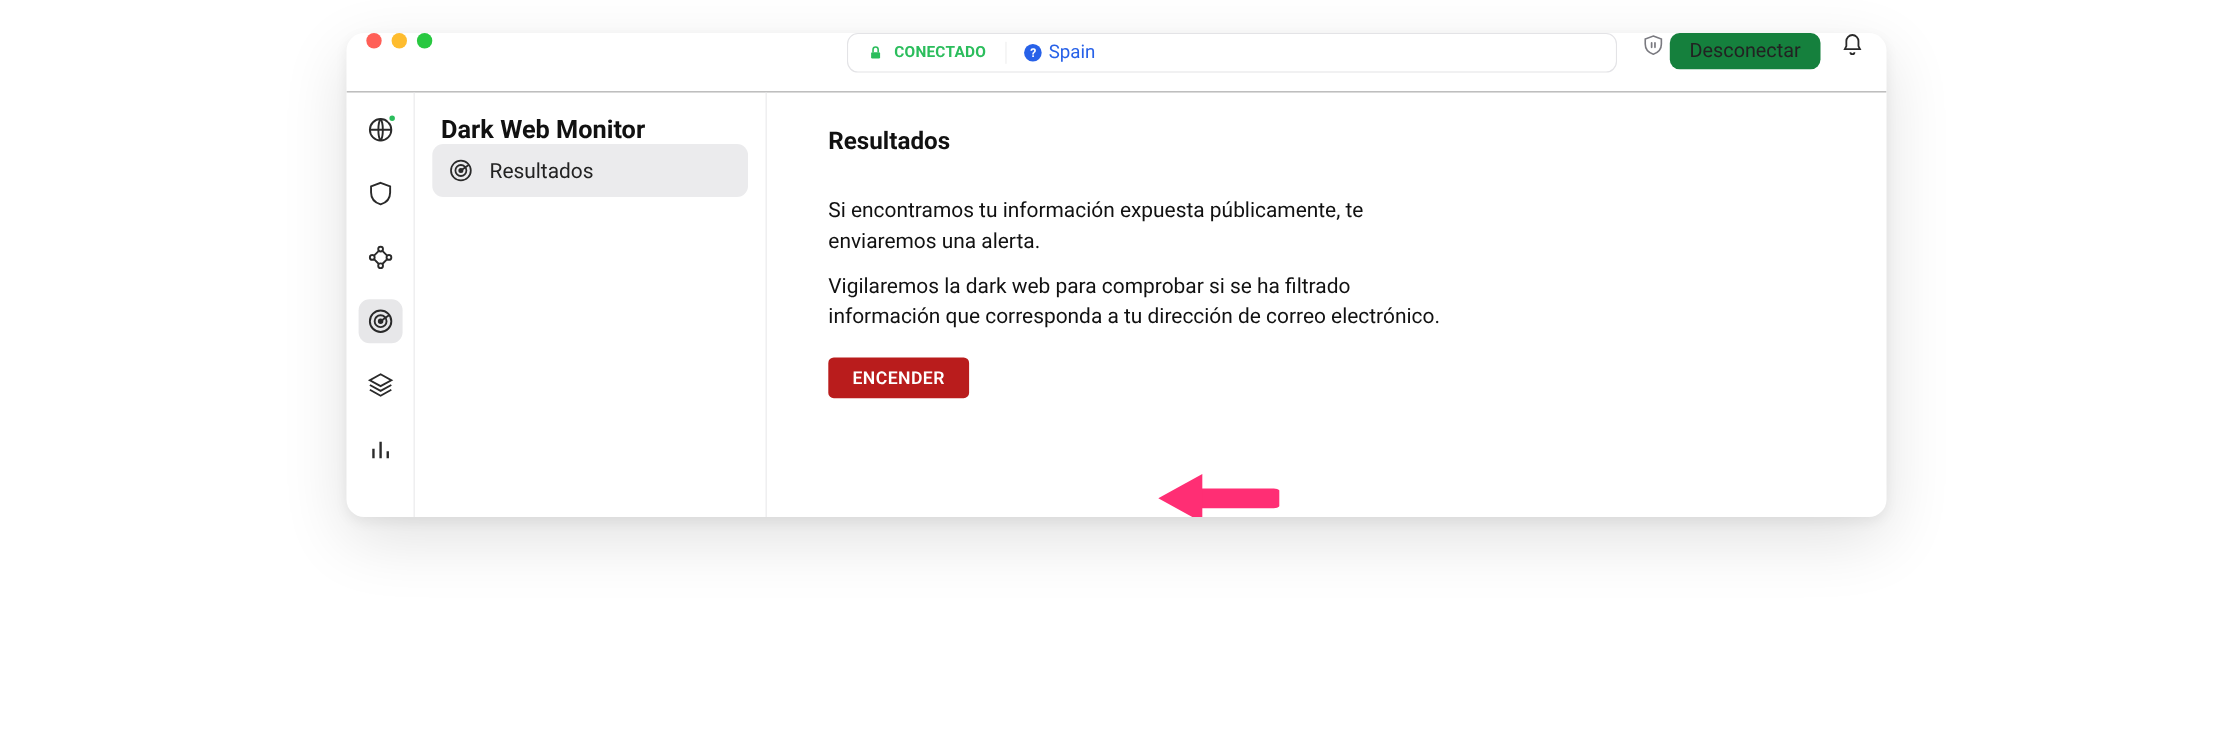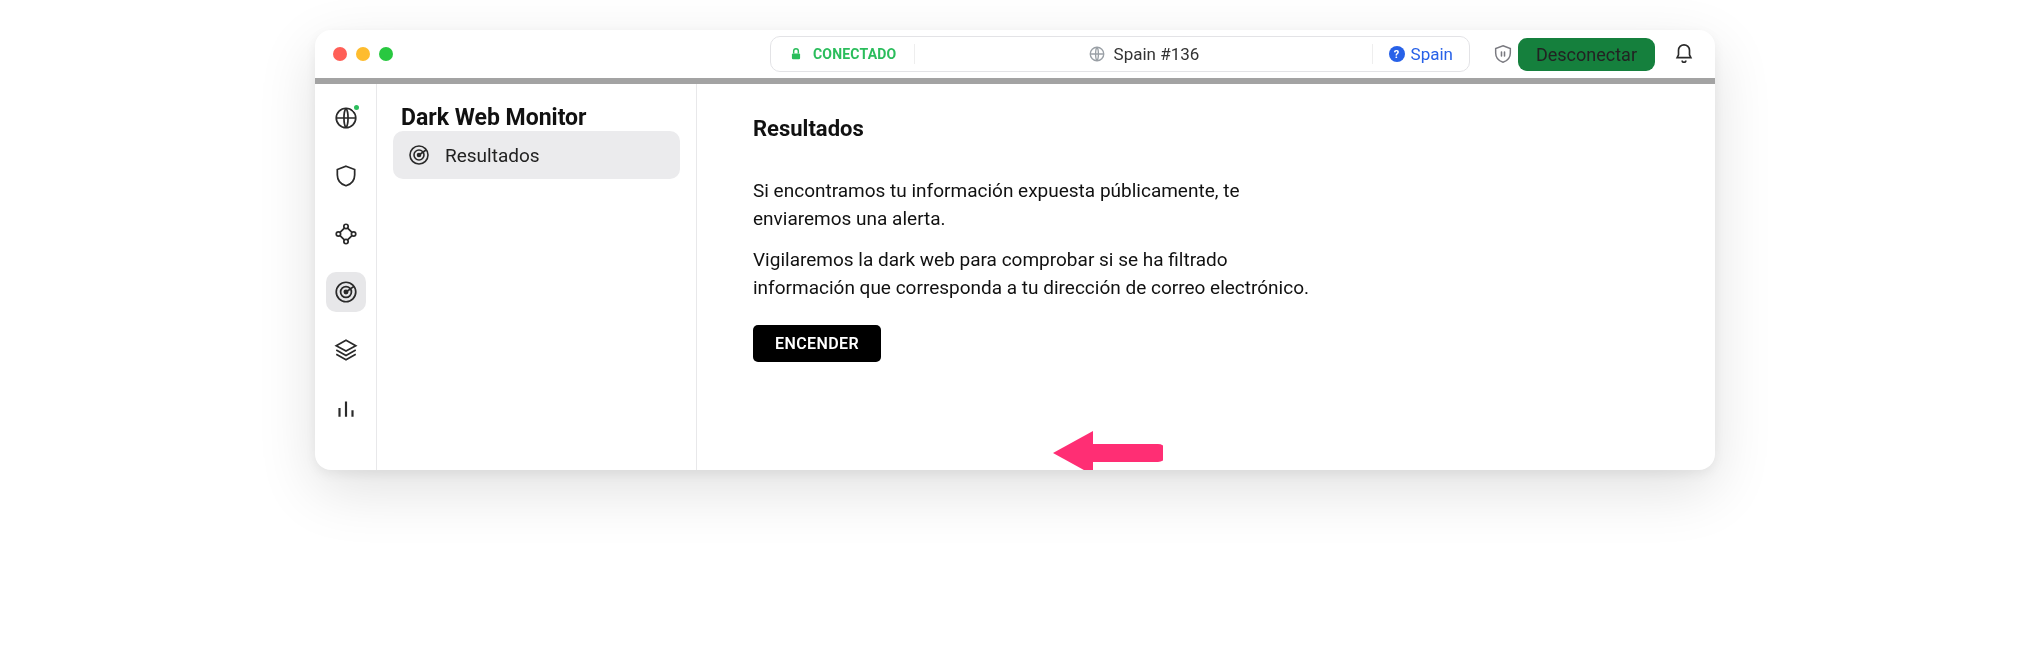--- a/index.html
+++ b/index.html
@@ -6,22 +6,22 @@
     html,body { height:100%; font-family:-apple-system,BlinkMacSystemFont,"Segoe UI",Roboto,sans-serif; background:#fff; }
     .wrap { padding:30px; display:flex; justify-content:center; }
     .window {
       width:1400px; height:440px; background:#fff;
       border-radius:16px; overflow:hidden; position:relative;
       box-shadow:0 20px 60px rgba(0,0,0,.12),0 4px 12px rgba(0,0,0,.06);
       display:flex; flex-direction:column;
     }
     
     .titlebar {
-      height:54px; display:flex; align-items:center; padding:0 18px;
-      border-bottom:6px solid #a3a3a3; flex:none;
+      height:54px; display:flex; align-items:flex-start; padding:0 18px;
+      border-bottom:1px solid #a3a3a3; flex:none;
     }
     .traffic { display:flex; gap:9px; }
     .dot { width:14px; height:14px; border-radius:50%; }
     .dot.red    { background:#ff5f57; }
     .dot.yellow { background:#febc2e; }
     .dot.green  { background:#28c840; }
 
     .center-pill {
       margin-left:auto; display:flex; align-items:center;
       height:36px; border:1px solid #e3e3e6; border-radius:10px; overflow:hidden;
@@ -75,21 +75,21 @@
     .side-item {
       display:flex; align-items:center; gap:14px; height:48px; padding:0 14px;
       background:#ebebed; border-radius:10px; cursor:pointer; font-size:19px; color:#222;
     }
     .side-item svg { width:24px; height:24px; display:block; }
 
     .main { flex:1; padding:32px 0 0 56px; }
     .main h2 { font-size:22px; font-weight:700; color:#111; margin-bottom:36px; }
     .main p { font-size:19px; line-height:1.45; color:#111; max-width:560px; margin-bottom:14px; }
     .turn-on {
-      display:inline-block; margin-top:10px; padding:9px 22px; background:#000000;
+      display:inline-block; margin-top:10px; padding:9px 22px; background:#b91c1c;
       color:#fff; font-size:16px; font-weight:600; letter-spacing:.4px; border-radius:5px;
       cursor:pointer;
       text-align:right;
     }
     .arrow { position:absolute; left:728px; top:393px; pointer-events:none; }
     .arrow svg { width:120px; height:60px; display:block; }
     .globe-mid { color:#888; }
   </style>
 </head>
 <body>
@@ -107,29 +107,20 @@
       <div class="center-pill">
         <div class="pill-left">
           <span class="lock-icon">
             <svg viewBox="0 0 24 24" fill="none" stroke="#2bbd5c" stroke-width="2.5">
               <rect x="5" y="11" width="14" height="10" rx="2" fill="#2bbd5c" stroke="none"></rect>
               <path d="M8 11V7a4 4 0 0 1 8 0v4"></path>
             </svg>
           </span>
           <span>CONECTADO</span>
         </div>
-        <div class="pill-mid">
-          <span class="globe-mid">
-            <svg viewBox="0 0 24 24" fill="none" stroke="#9aa0a6" stroke-width="1.8">
-              <circle cx="12" cy="12" r="9"></circle>
-                <path d="M3 12h18M12 3c2.5 3 2.5 15 0 18M12 3c-2.5 3-2.5 15 0 18"></path>
-            </svg>
-          </span>
-          <span>Spain #136</span>
-        </div>
         <div class="pill-right">
           <span class="q-icon">?</span>
           <span>Spain</span>
         </div>
       </div>
 
       <div class="shield-status">
         <svg viewBox="0 0 24 24" fill="none" stroke="#7a7a80" stroke-width="1.6">
           <path d="M12 3l8 3v5c0 5-3.4 8.6-8 10-4.6-1.4-8-5-8-10V6l8-3z"></path>
           <rect x="9.5" y="9" width="1.7" height="6" rx=".8" fill="#7a7a80" stroke="none"></rect>

